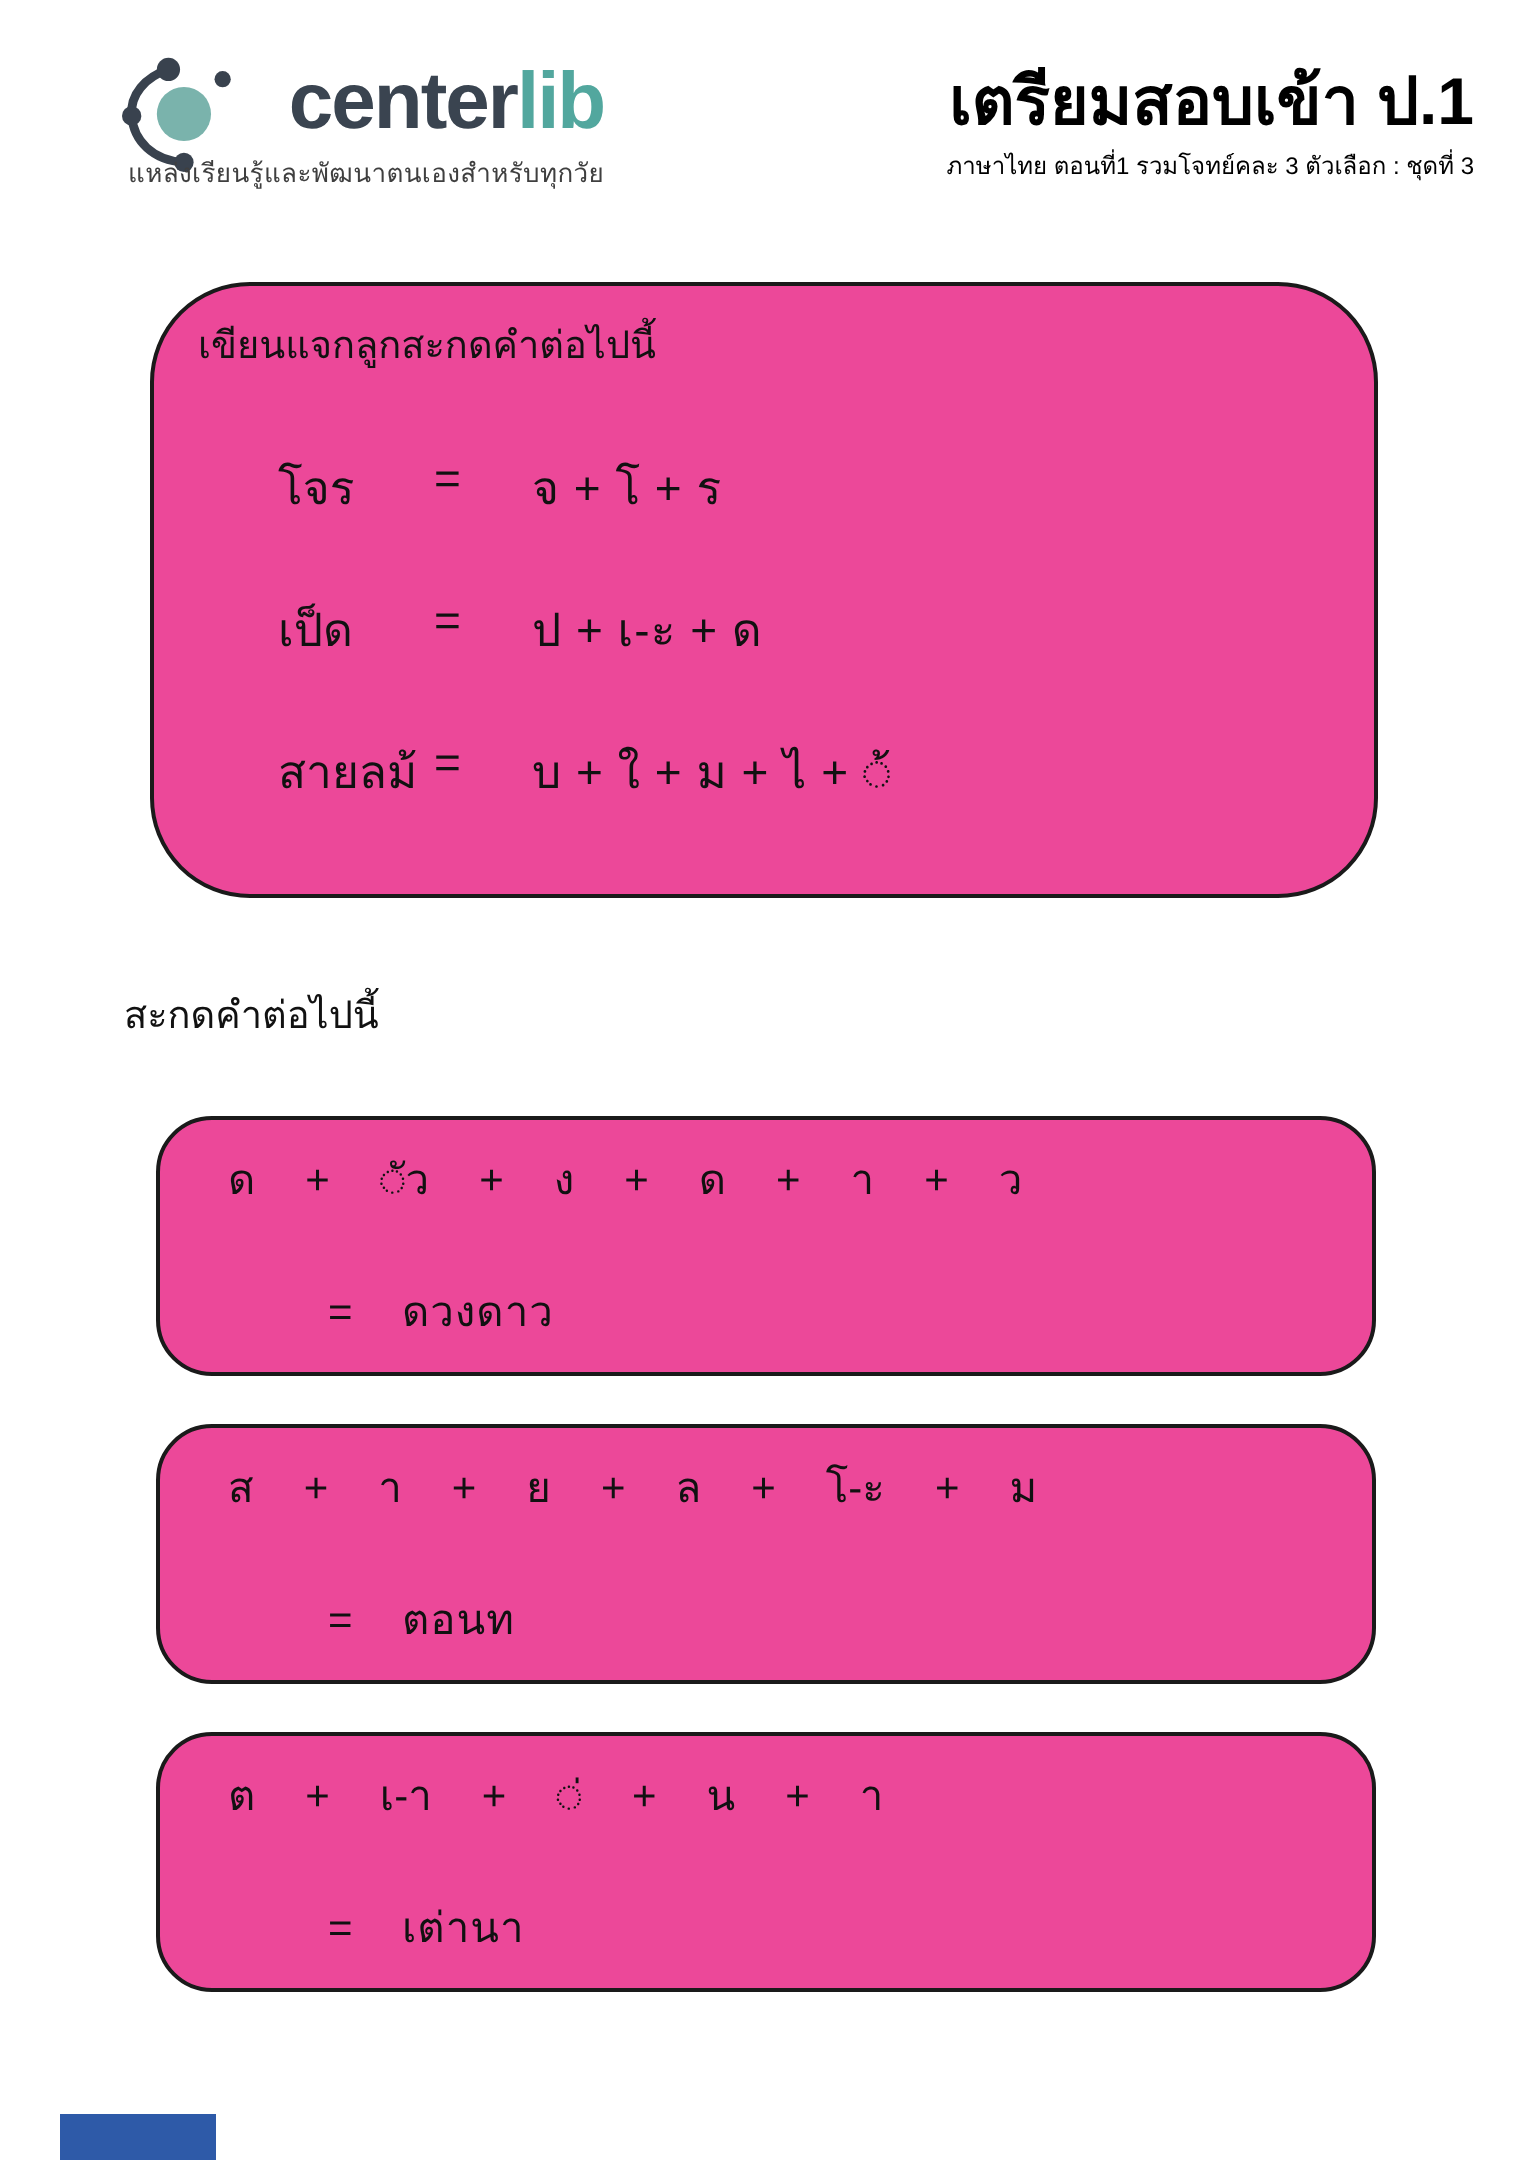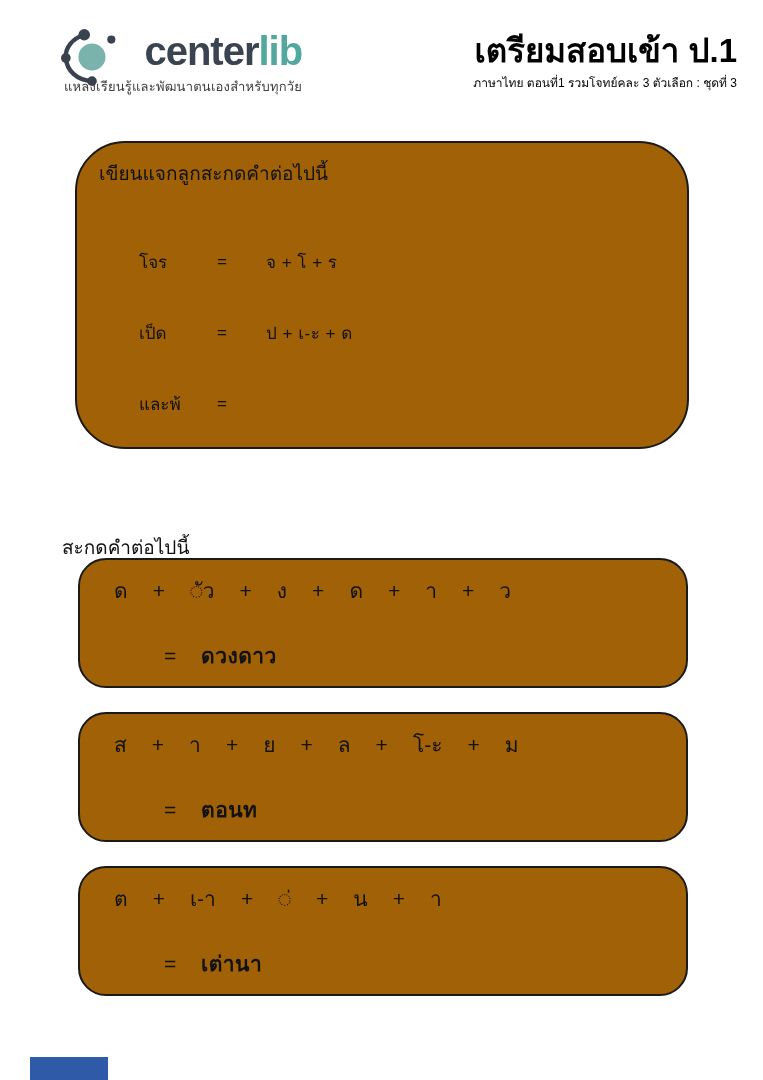--- a/index.html
+++ b/index.html
@@ -59,47 +59,46 @@
     font-size: 12px;
     color: #000000;
     margin-top: 3px;
     white-space: nowrap;
   }
 
   
   .box {
     position: absolute;
     border: 2px solid #1a1a1a;
-    background: #a16207;
+    background: #ec4899;
   }
   .box-large {
     left: 75px; top: 141px;
     width: 614px; height: 308px;
     border-radius: 50px;
     padding: 18px 20px 0 22px;
   }
   .instruction { font-size: 19px; line-height: 26px; }
 
   .ex1-rows { margin-top: 39px; }
   .ex1-row {
     display: flex;
-    align-items: center;
+    align-items: flex-start;
     padding-left: 40px;
-    font-size: 17px;
+    font-size: 23px;
     height: 71px;
   }
   .ex1-word { width: 78px; flex: 0 0 auto; }
   .ex1-eq   { width: 49px; flex: 0 0 auto; }
   .ex1-exp  { flex: 1; letter-spacing: 0.5px; }
 
   .section-label {
     position: absolute;
     left: 62px; top: 492px;
     font-size: 19px;
-    margin-top: 40px;
   }
 
   .box-small {
     left: 78px;
     width: 610px; height: 130px;
     border-radius: 28px;
     padding: 16px 18px 0 34px;
   }
   .token-row {
     display: flex;
@@ -109,21 +108,21 @@
     line-height: 30px;
   }
   .answer-row {
     display: flex;
     align-items: baseline;
     margin-top: 33px;
     padding-left: 50px;
     font-size: 21px;
   }
   .ans-eq { width: 37px; flex: 0 0 auto; }
-  .ans-word { letter-spacing: 0.5px; font-weight: bold; }
+  .ans-word { letter-spacing: 0.5px; }
 
   .accent-bar {
     position: absolute;
     left: 30px; top: 1057px;
     width: 78px; height: 23px;
   }
 </style>
 </head>
 <body>
 
@@ -156,22 +155,23 @@
           <span class="ex1-word">โจร</span>
           <span class="ex1-eq">=</span>
           <span class="ex1-exp">จ + โ + ร</span>
         </div>
         <div class="ex1-row">
           <span class="ex1-word">เป็ด</span>
           <span class="ex1-eq">=</span>
           <span class="ex1-exp">ป + เ-ะ + ด</span>
         </div>
         <div class="ex1-row">
-          <span class="ex1-word">และพ้</span>
+          <span class="ex1-word">สายลม้</span>
           <span class="ex1-eq">=</span>
+          <span class="ex1-exp">บ + ใ + ม + ไ + ◌้</span>
         </div>
       </div>
   </div>
 
   <div class="section-label">สะกดคำต่อไปนี้</div>
 
   <div id="ex2-problems">
       <div class="box box-small" style="top: 558px;">
         <div class="token-row">
           <span class="tok">ด</span>

